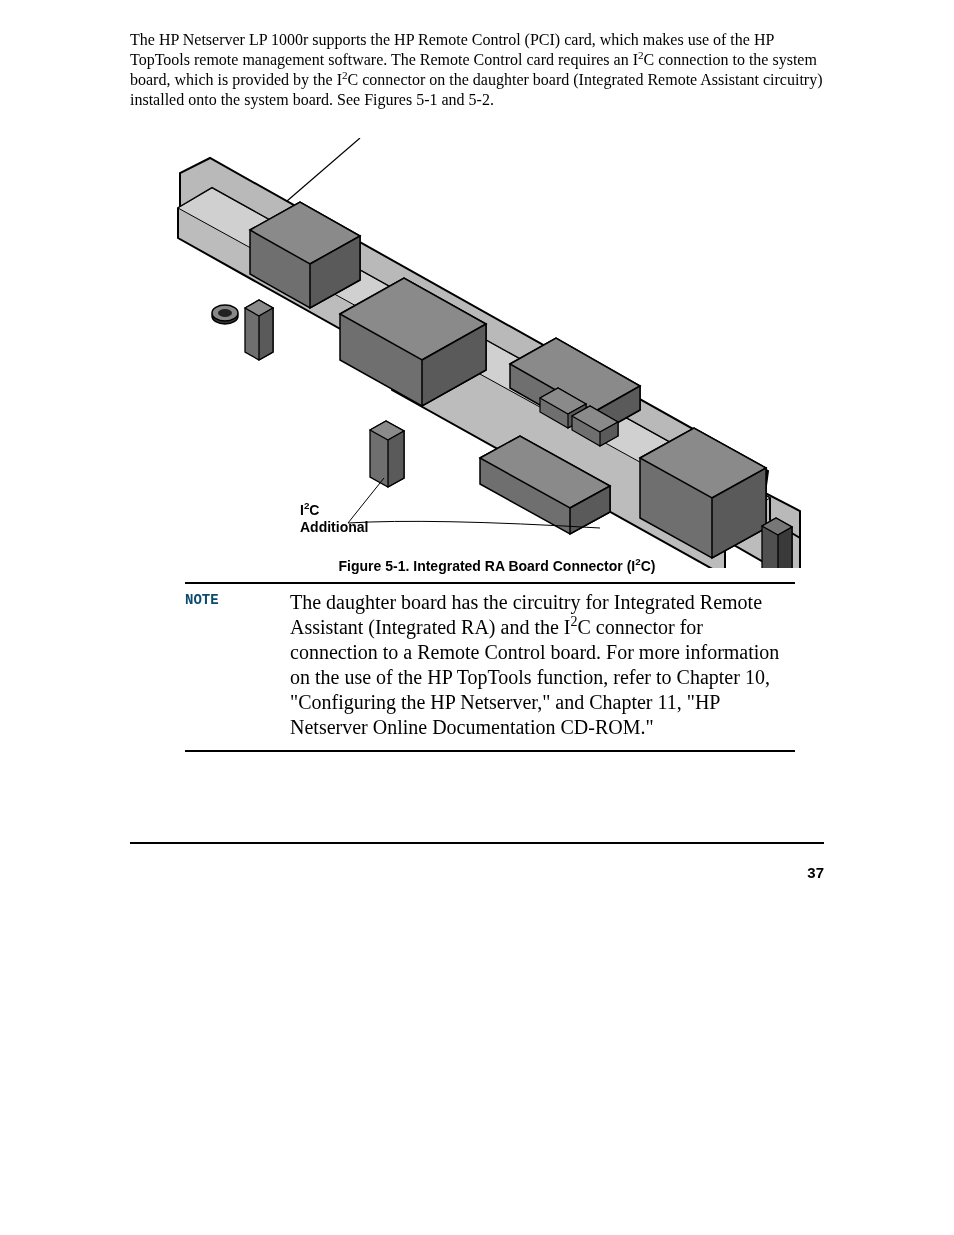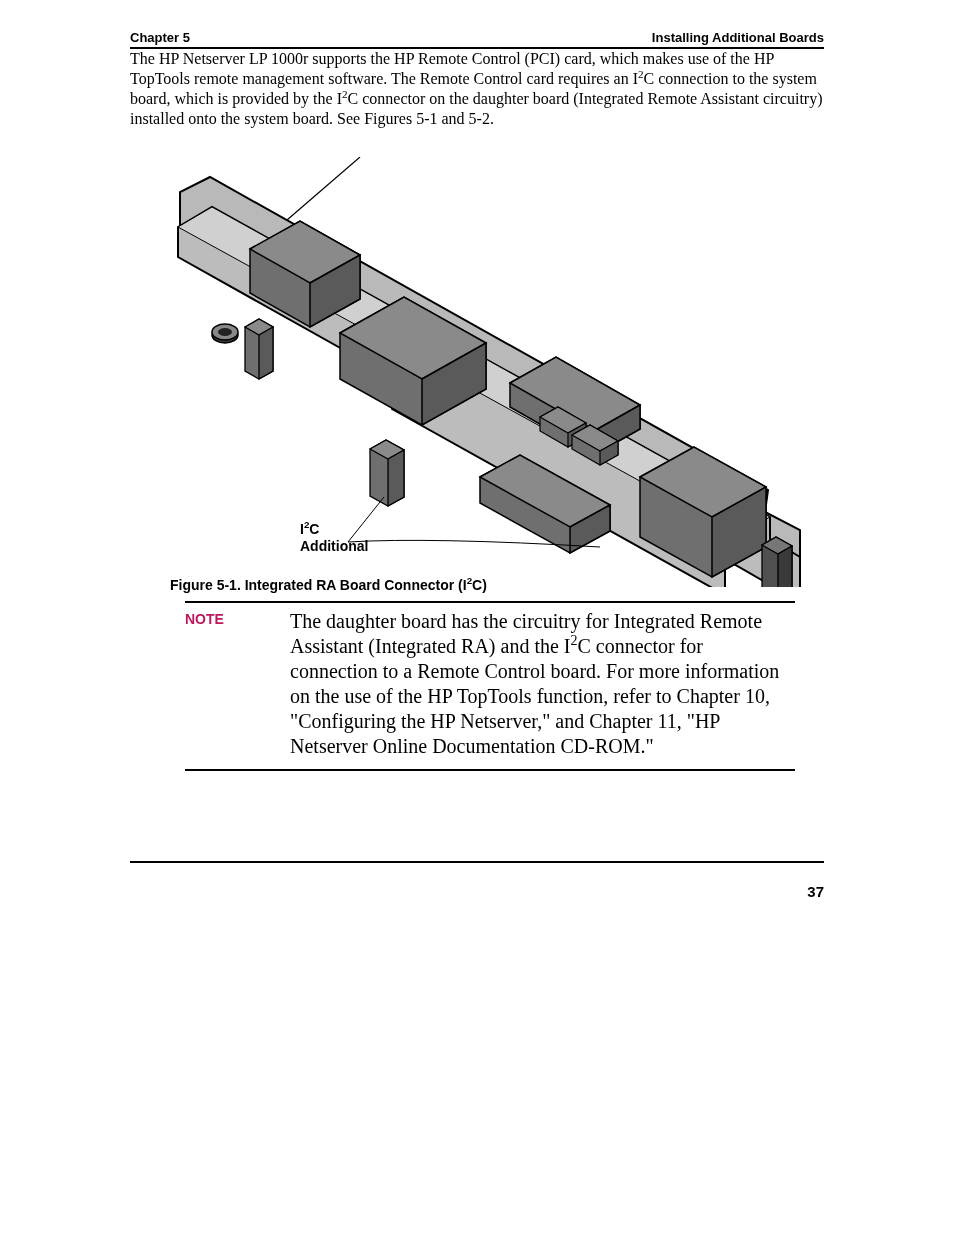--- a/index.html
+++ b/index.html
@@ -52,35 +52,35 @@
     font-size: 14px;
     line-height: 1.2;
     margin-left: 130px;
     margin-top: -70px;
     position: relative;
   }
   .caption {
     font-family: Arial, Helvetica, sans-serif;
     font-weight: bold;
     font-size: 14px;
-    text-align: left;
+    text-align: center;
     margin: 22px 0 8px 0;
   }
   .note-table {
     border-top: 2px solid #000;
     border-bottom: 2px solid #000;
     margin: 0 0 0 55px;
     width: 610px;
     padding: 6px 0 10px 0;
     display: flex;
   }
   .note-label {
-    font-family: Liberation Sans, sans-serif;
-    font-weight: bold;
-    color: #be185d;
+    font-family: Liberation Mono, monospace;
+    font-weight: bold;
+    color: #0c4a6e;
     font-size: 14px;
     width: 105px;
     flex: 0 0 105px;
     padding-top: 2px;
   }
   .note-text {
     font-size: 20px;
     line-height: 1.25;
   }
   .footer-rule {
@@ -91,24 +91,20 @@
     font-family: Arial, Helvetica, sans-serif;
     font-weight: bold;
     font-size: 15px;
   }
 </style>
 </head>
 <body>
 
 <div class="page">
 
-  <div class="header-row">
-    <span>Chapter 5</span>
-    <span>Installing Additional Boards</span>
-  </div>
 
 
   <p class="body">
     <span>The HP Netserver LP 1000r supports the HP Remote Control (PCI) card, which makes use of the HP TopTools remote management software. The Remote Control card requires an I</span><sup>2</sup><span>C connection to the system board, which is provided by the I</span><sup>2</sup><span>C connector on the daughter board (Integrated Remote Assistant circuitry) installed onto the system board. See Figures 5-1 and 5-2.</span>
   </p>
 
   <div class="figure-wrap">
 
     <div class="svg-holder">
       <svg viewBox="0 0 640 430" width="640" height="430">

